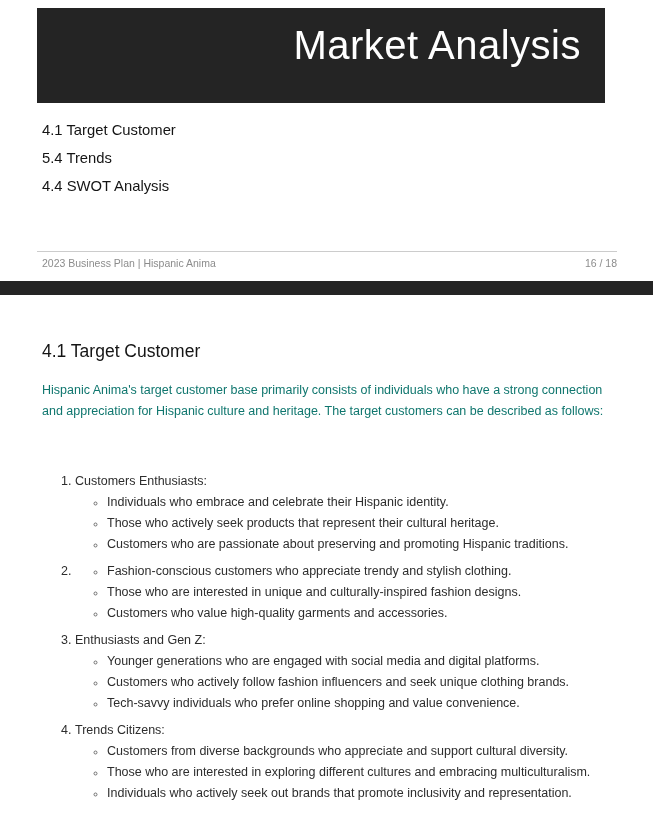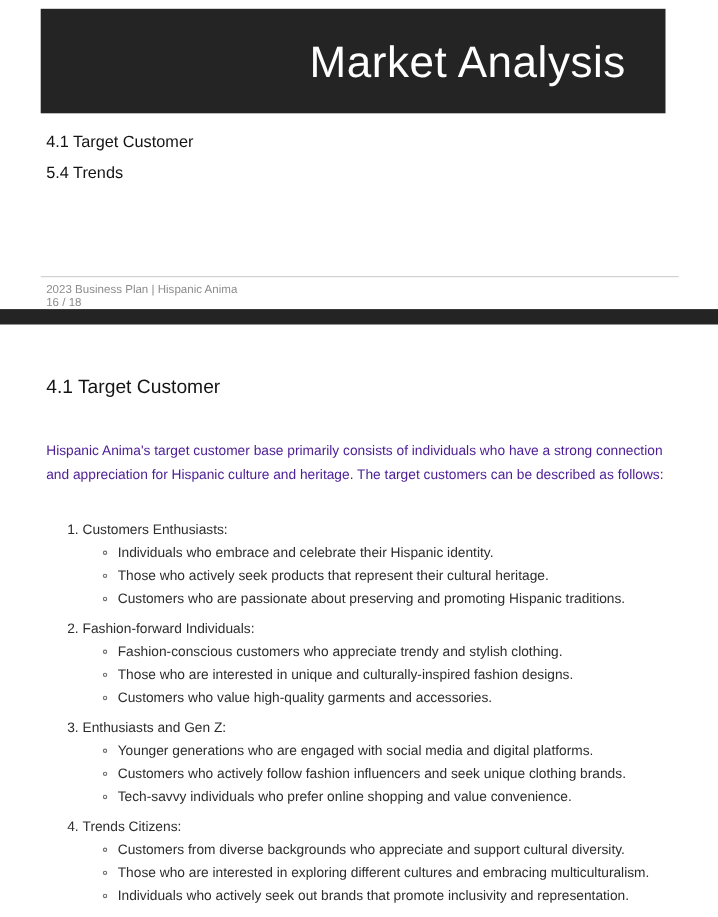--- a/index.html
+++ b/index.html
@@ -21,21 +21,21 @@
     position: absolute;
     left: 37px;
     top: 8px;
     width: 568px;
     height: 95px;
     box-sizing: border-box;
     text-align: right;
     padding: 16px 24px 0 0;
   }
   .banner h1 {
-    margin: 12px;
+    margin: 0;
     font-size: 40px;
     font-weight: 400;
     line-height: 1.05;
     letter-spacing: 0.5px;
   }
 
   .toc {
     position: absolute;
     left: 42px;
     top: 116px;
@@ -57,21 +57,20 @@
   }
   .footer {
     position: absolute;
     left: 42px;
     top: 257px;
     width: 575px;
     display: flex;
     justify-content: space-between;
     font-size: 10.5px;
     color: #8c8c8c;
-    flex-direction: column;
   }
 
   
   .page-divider {
     position: absolute;
     left: 0;
     top: 281px;
     width: 653px;
     height: 14px;
   }
@@ -82,26 +81,26 @@
     left: 42px;
     top: 341px;
     margin: 0;
     font-size: 17.5px;
     font-weight: 400;
     color: #141414;
   }
   .intro {
     position: absolute;
     left: 42px;
-    top: 400px;
+    top: 380px;
     width: 562px;
     margin: 0;
     font-size: 12.5px;
     line-height: 21px;
-    color: #4c1d95;
+    color: #0f766e;
   }
   .groups {
     position: absolute;
     left: 42px;
     top: 471px;
     width: 585px;
     margin: 0;
     padding: 0 0 0 33px;
     font-size: 12.5px;
     line-height: 21px;
@@ -131,20 +130,21 @@
 
 <div>
 
   <header class="banner" style="background: rgb(36, 36, 36); color: rgb(255, 255, 255);">
     <h1>Market Analysis</h1>
   </header>
 
   <nav class="toc">
     <div class="toc-item">4.1 Target Customer</div>
     <div class="toc-item">5.4 Trends</div>
+    <div class="toc-item">4.4 SWOT Analysis</div>
   </nav>
 
   <div class="footer-line"></div>
   <div class="footer">
     <span>2023 Business Plan | Hispanic Anima</span>
     <span>16 / 18</span>
   </div>
 
   <div class="page-divider" style="background: rgb(36, 36, 36);"></div>
 
@@ -155,21 +155,20 @@
     <ol class="groups">
       <li>
         <span>Customers Enthusiasts:</span>
         <ul class="group-bullets">
           <li>Individuals who embrace and celebrate their Hispanic identity.</li>
           <li>Those who actively seek products that represent their cultural heritage.</li>
           <li>Customers who are passionate about preserving and promoting Hispanic traditions.</li>
         </ul>
       </li>
       <li>
-        <span>Fashion-forward Individuals:</span>
         <ul class="group-bullets">
           <li>Fashion-conscious customers who appreciate trendy and stylish clothing.</li>
           <li>Those who are interested in unique and culturally-inspired fashion designs.</li>
           <li>Customers who value high-quality garments and accessories.</li>
         </ul>
       </li>
       <li>
         <span>Enthusiasts and Gen Z:</span>
         <ul class="group-bullets">
           <li>Younger generations who are engaged with social media and digital platforms.</li>

